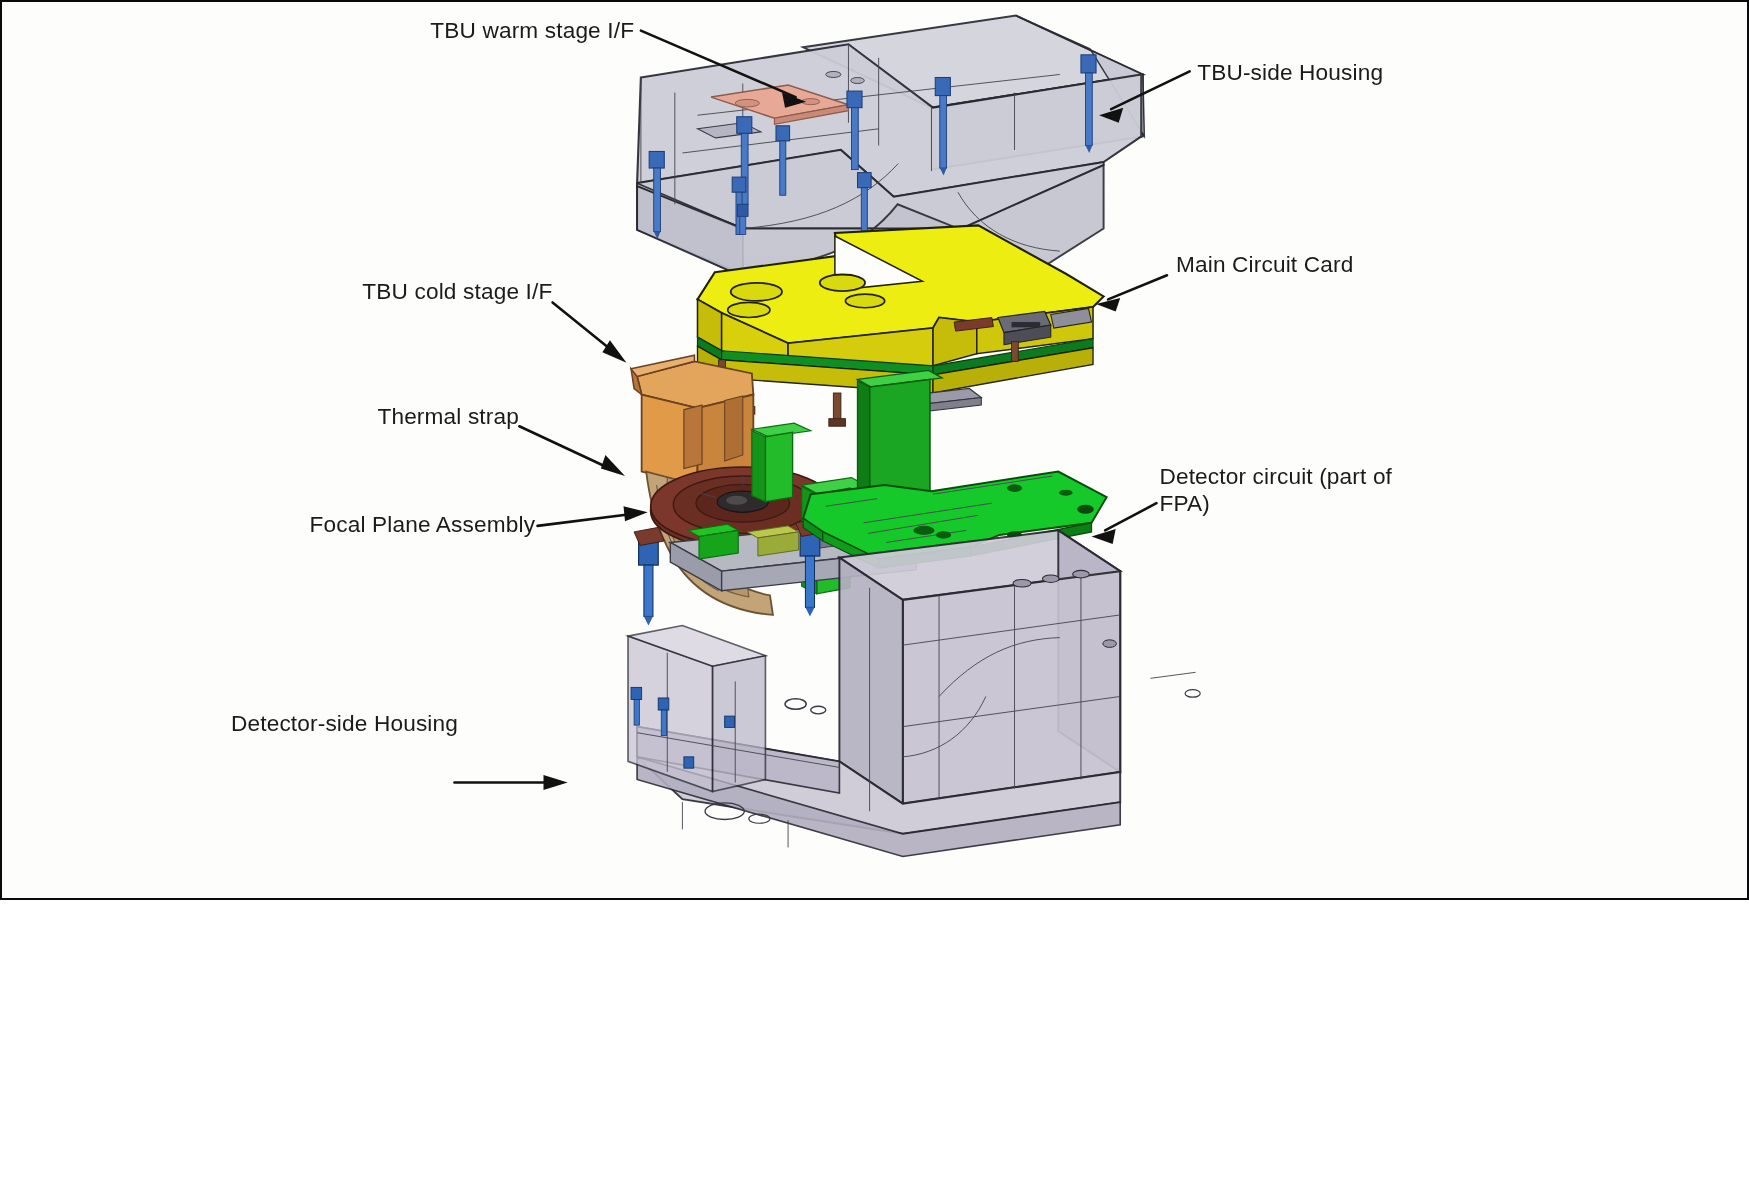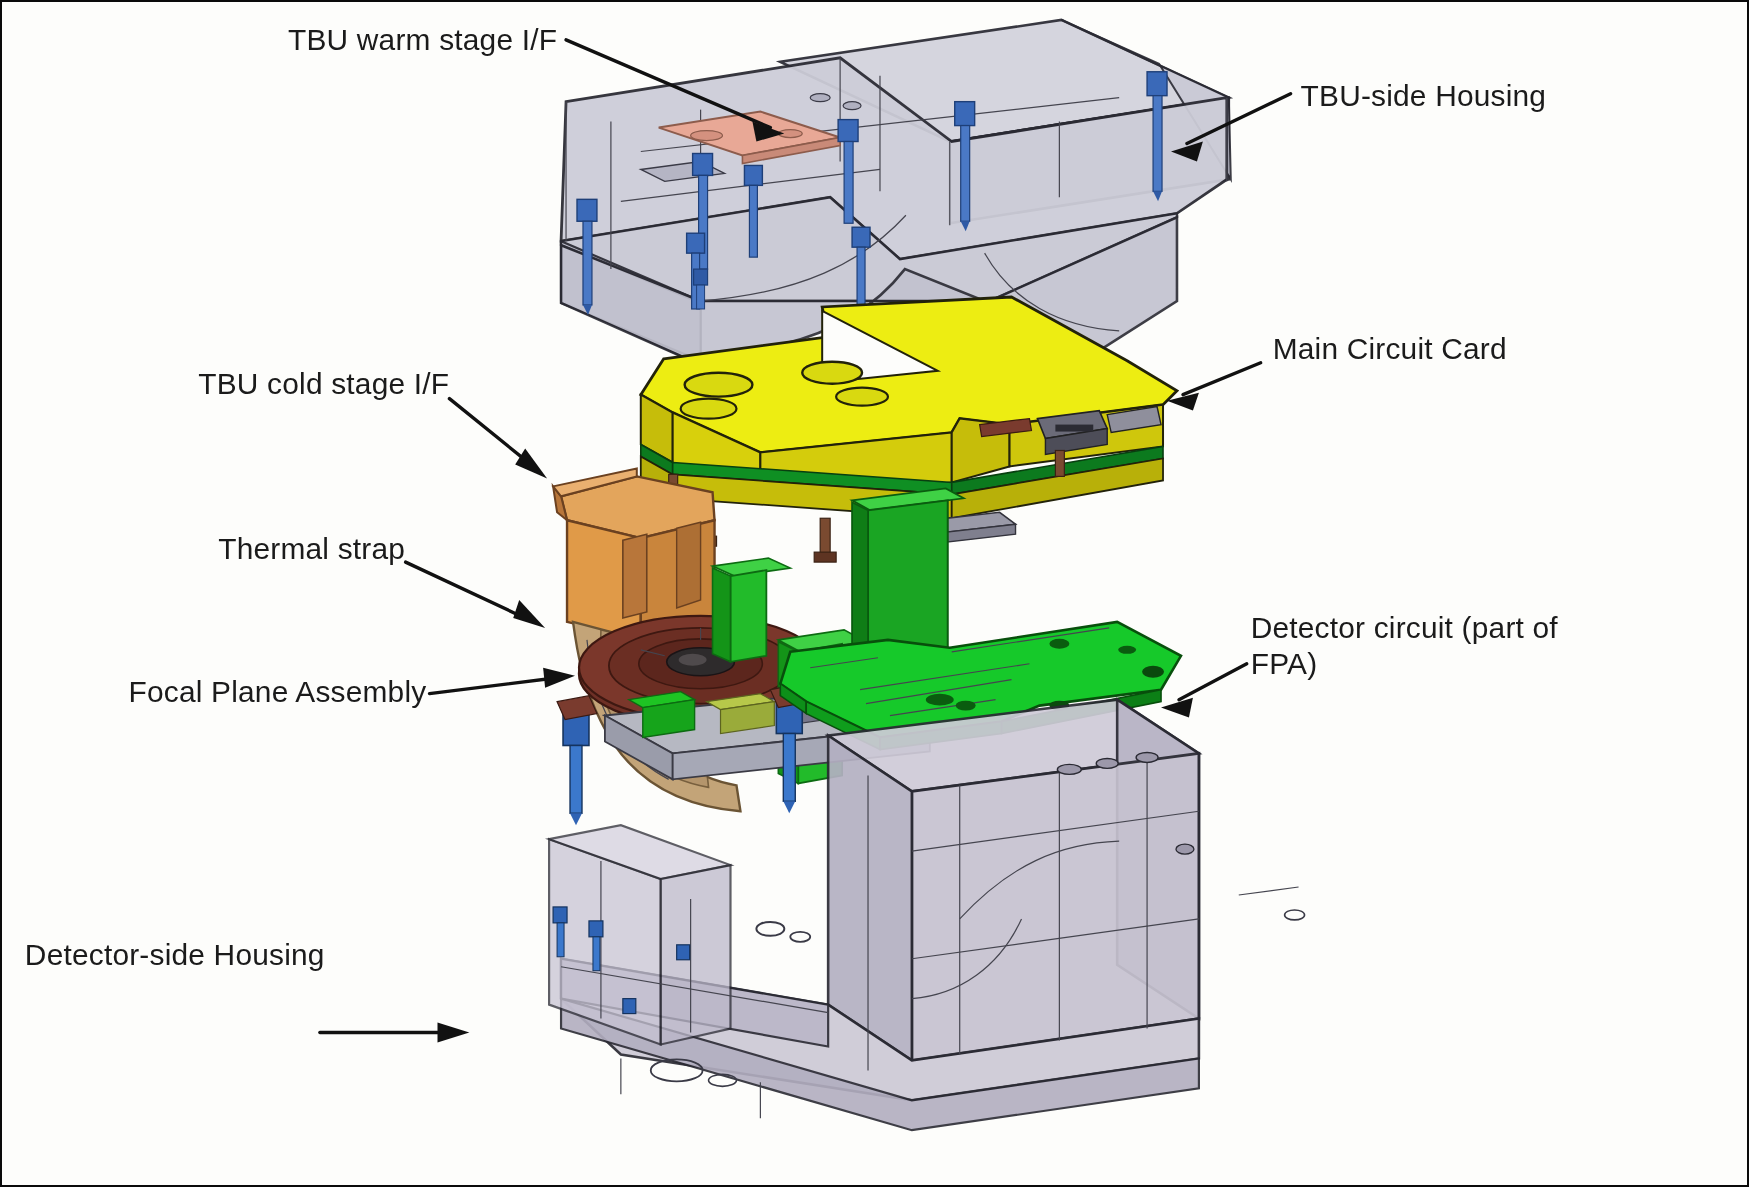--- a/index.html
+++ b/index.html
@@ -1,19 +1,19 @@
 <!DOCTYPE html>
 <html><head>
 <meta charset="utf-8">
 <style>
   html,body{margin:0;padding:0;background:#ffffff;}
   body{font-family:"Liberation Sans", sans-serif;}
   #page{
     position:relative;
-    width:1749px;height:1187px;
+    width:1749px;height:900px;
     background:#fdfdfb;
     border:2px solid #0a0a0a;
     box-sizing:border-box;
     overflow:hidden;
   }
   #diagram{position:absolute;left:0;top:0;width:100%;height:100%;}
   .lbl{
     font-family:"Liberation Sans", sans-serif;
     font-size:30px;
     fill:#1b1b1b;

